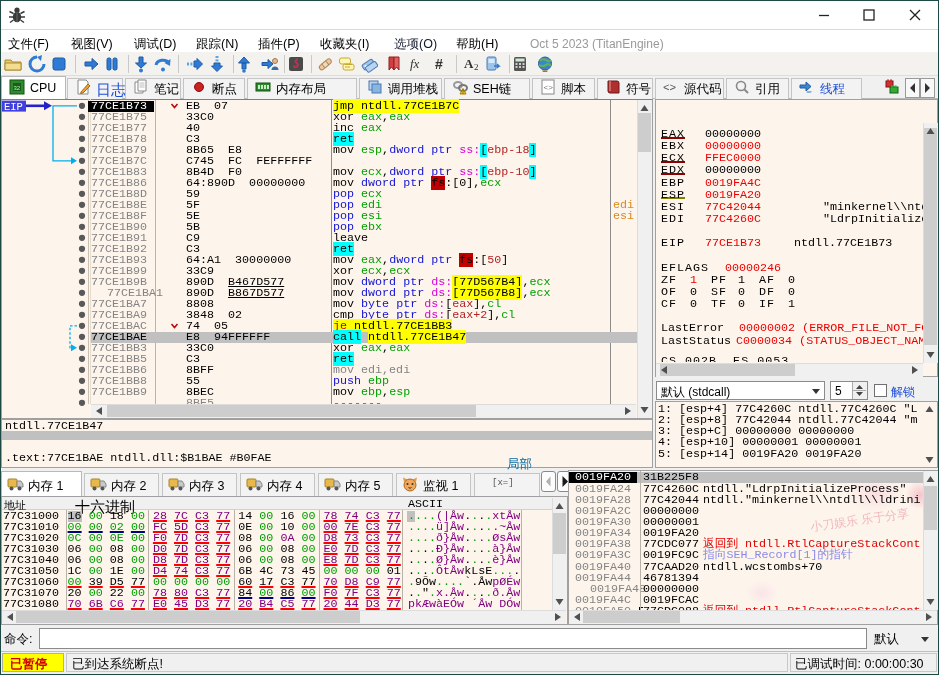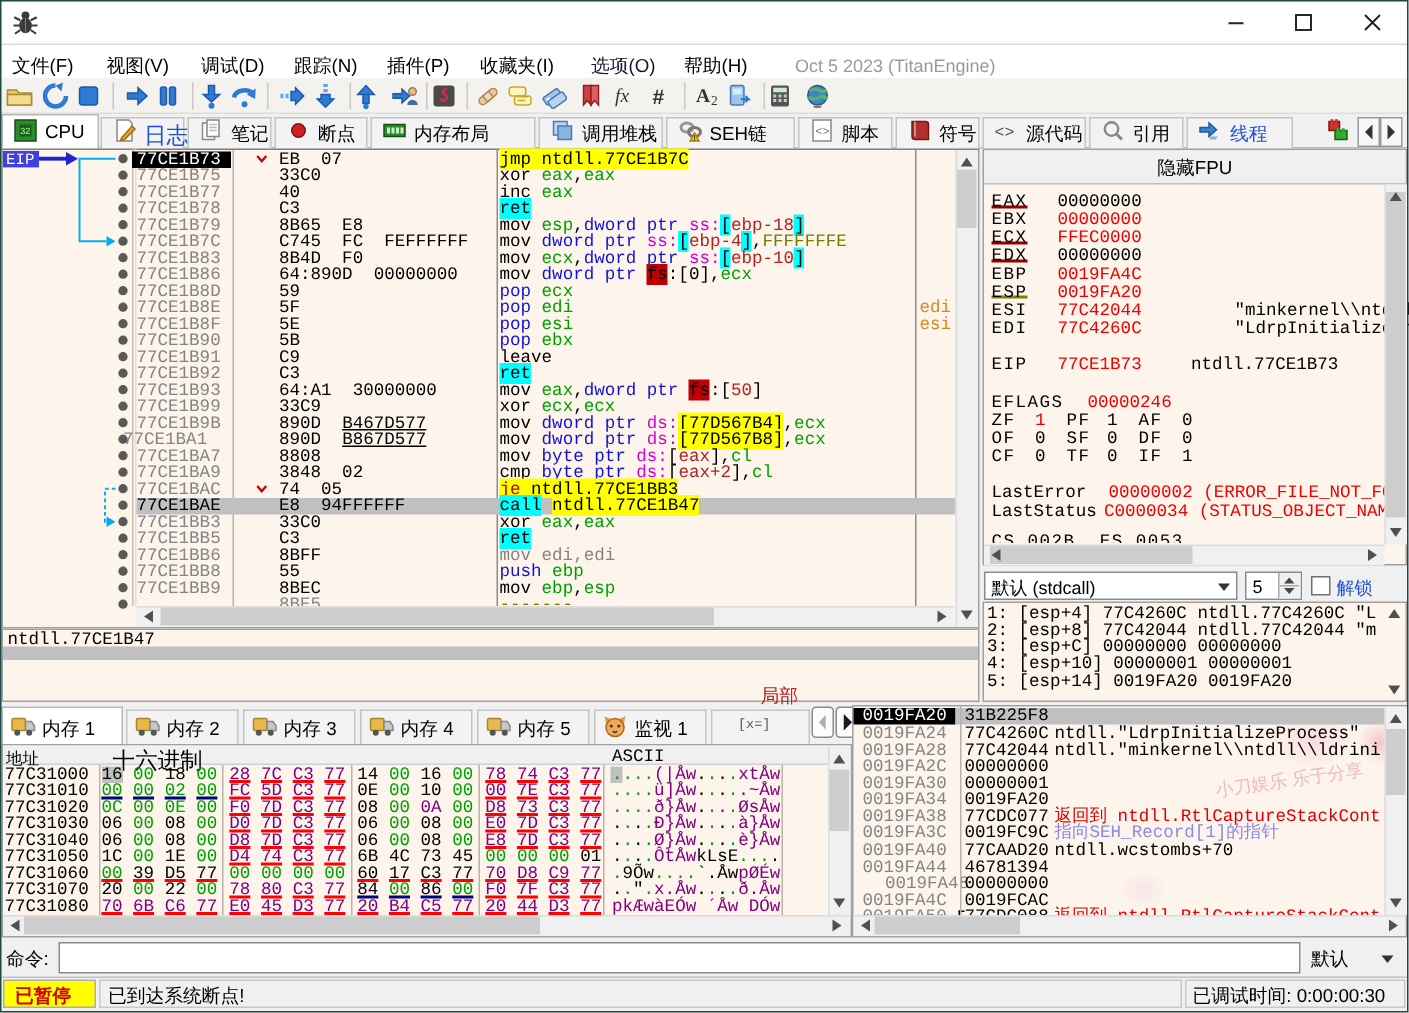--- a/index.html
+++ b/index.html
@@ -269,21 +269,20 @@
 <div class="abs mono k" style="left:186px;top:122.6px">40</div>
 <div class="abs mono" style="left:333px;top:122.6px"><span class="k">inc </span><span class="g">eax</span></div>
 <div class="abs mono gray" style="left:91px;top:133.6px">77CE1B78</div>
 <div class="abs mono k" style="left:186px;top:133.6px">C3</div>
 <div class="abs mono" style="left:333px;top:133.6px"><span class="k cbg">ret</span></div>
 <div class="abs mono gray" style="left:91px;top:144.6px">77CE1B79</div>
 <div class="abs mono k" style="left:186px;top:144.6px">8B65  E8</div>
 <div class="abs mono" style="left:333px;top:144.6px"><span class="k">mov </span><span class="g">esp</span><span class="k">,</span><span class="b">dword ptr </span><span class="mg">ss:</span><span class="k cbg">[</span><span class="br">ebp-18</span><span class="k cbg">]</span></div>
 <div class="abs mono gray" style="left:91px;top:155.6px">77CE1B7C</div>
 <div class="abs mono k" style="left:186px;top:155.6px">C745  FC  FEFFFFFF</div>
-<div class="abs mono" style="left:333px;top:155.6px"><span class="k">mov </span><span class="b">dword ptr </span><span class="mg">ss:</span><span class="k cbg">[</span><span class="br">ebp-4</span><span class="k cbg">]</span><span class="k">,</span><span class="ol">FFFFFFFE</span></div>
 <div class="abs mono gray" style="left:91px;top:166.6px">77CE1B83</div>
 <div class="abs mono k" style="left:186px;top:166.6px">8B4D  F0</div>
 <div class="abs mono" style="left:333px;top:166.6px"><span class="k">mov </span><span class="g">ecx</span><span class="k">,</span><span class="b">dword ptr </span><span class="mg">ss:</span><span class="k cbg">[</span><span class="br">ebp-10</span><span class="k cbg">]</span></div>
 <div class="abs mono gray" style="left:91px;top:177.6px">77CE1B86</div>
 <div class="abs mono k" style="left:186px;top:177.6px">64:890D  00000000</div>
 <div class="abs mono" style="left:333px;top:177.6px"><span class="k">mov </span><span class="b">dword ptr </span><span class="fsbg">fs</span><span class="k">:[0],</span><span class="g">ecx</span></div>
 <div class="abs mono gray" style="left:91px;top:188.6px">77CE1B8D</div>
 <div class="abs mono k" style="left:186px;top:188.6px">59</div>
 <div class="abs mono" style="left:333px;top:188.6px"><span class="b">pop </span><span class="g">ecx</span></div>
 <div class="abs mono gray" style="left:91px;top:199.6px">77CE1B8E</div>
@@ -305,21 +304,21 @@
 <div class="abs mono" style="left:333px;top:243.6px"><span class="k cbg">ret</span></div>
 <div class="abs mono gray" style="left:91px;top:254.6px">77CE1B93</div>
 <div class="abs mono k" style="left:186px;top:254.6px">64:A1  30000000</div>
 <div class="abs mono" style="left:333px;top:254.6px"><span class="k">mov </span><span class="g">eax</span><span class="k">,</span><span class="b">dword ptr </span><span class="fsbg">fs</span><span class="k">:[</span><span class="br">50</span><span class="k">]</span></div>
 <div class="abs mono gray" style="left:91px;top:265.6px">77CE1B99</div>
 <div class="abs mono k" style="left:186px;top:265.6px">33C9</div>
 <div class="abs mono" style="left:333px;top:265.6px"><span class="k">xor </span><span class="g">ecx</span><span class="k">,</span><span class="g">ecx</span></div>
 <div class="abs mono gray" style="left:91px;top:276.6px">77CE1B9B</div>
 <div class="abs mono k" style="left:186px;top:276.6px">890D  <span style="text-decoration:underline;text-decoration-color:#000">B467D577</span></div>
 <div class="abs mono" style="left:333px;top:276.6px"><span class="k">mov </span><span class="b">dword ptr </span><span class="mg">ds:</span><span class="k ybg">[77D567B4]</span><span class="k">,</span><span class="g">ecx</span></div>
-<div class="abs mono gray" style="left:82px;top:287.6px">77CE1BA1</div>
+<div class="abs mono gray" style="left:107px;top:287.6px">77CE1BA1</div>
 <div class="abs mono k" style="left:186px;top:287.6px">890D  <span style="text-decoration:underline;text-decoration-color:#000">B867D577</span></div>
 <div class="abs mono" style="left:333px;top:287.6px"><span class="k">mov </span><span class="b">dword ptr </span><span class="mg">ds:</span><span class="k ybg">[77D567B8]</span><span class="k">,</span><span class="g">ecx</span></div>
 <div class="abs mono gray" style="left:91px;top:298.6px">77CE1BA7</div>
 <div class="abs mono k" style="left:186px;top:298.6px">8808</div>
 <div class="abs mono" style="left:333px;top:298.6px"><span class="k">mov </span><span class="b">byte ptr </span><span class="mg">ds:</span><span class="k">[</span><span class="br">eax</span><span class="k">],</span><span class="g">cl</span></div>
 <div class="abs mono gray" style="left:91px;top:309.6px">77CE1BA9</div>
 <div class="abs mono k" style="left:186px;top:309.6px">3848  02</div>
 <div class="abs mono" style="left:333px;top:309.6px"><span class="k">cmp </span><span class="b">byte ptr </span><span class="mg">ds:</span><span class="k">[</span><span class="br">eax+2</span><span class="k">],</span><span class="g">cl</span></div>
 <div class="abs mono gray" style="left:91px;top:320.6px">77CE1BAC</div>
 <svg class="abs" style="left:170px;top:322.6px" width="9" height="7" viewBox="0 0 9 7">
@@ -396,22 +395,22 @@
     </svg>
 <div class="abs sb" style="left:91px;top:404px;width:545px;height:14px;border-top:1px solid #dcdcdc"></div>
 <svg class="abs" style="left:91px;top:404px" width="545" height="14" viewBox="0 0 545 14">
       <rect x="16" y="1" width="369" height="12" fill="#cdcdcd"></rect>
       <path d="M11 3.0 L5 7.0 L11 11.0z" fill="#505050"></path>
       <path d="M534 3.0 L540 7.0 L534 11.0z" fill="#505050"></path>
     </svg>
 <div class="abs panel" style="left:1px;top:419px;width:652px;height:49px;border:1px solid #a0a0a0"></div>
 <div class="abs mono k" style="left:5px;top:421px">ntdll.77CE1B47</div>
 <div class="abs" style="left:2px;top:431px;width:650px;height:9px;background:#c0c0c0"></div>
+<div class="abs mono k" style="left:5px;top:453px">.text:77CE1BAE ntdll.dll:$B1BAE #B0FAE</div>
 <div class="abs panel" style="left:655px;top:99px;width:283px;height:278px;border:1px solid #a0a0a0"></div>
-<div class="abs" style="left:656px;top:100px;width:281px;height:23px;background:#f0f0f0;border-bottom:1px solid #c0c0c0;text-align:center;font-size:12.5px;color:#000;padding-top:4px">隐藏FPU</div>
 <div class="abs mono k" style="left:661px;top:129.0px;letter-spacing:1px;height:9.5px;border-bottom:2px solid #8b0000;">EAX</div>
 <div class="abs mono k" style="left:705px;top:129.0px">00000000</div>
 <div class="abs mono k" style="left:661px;top:141.2px;letter-spacing:1px;">EBX</div>
 <div class="abs mono rr" style="left:705px;top:141.2px">00000000</div>
 <div class="abs mono k" style="left:661px;top:153.3px;letter-spacing:1px;height:9.5px;border-bottom:2px solid #8b0000;">ECX</div>
 <div class="abs mono rr" style="left:705px;top:153.3px">FFEC0000</div>
 <div class="abs mono k" style="left:661px;top:165.4px;letter-spacing:1px;height:9.5px;border-bottom:2px solid #8b0000;">EDX</div>
 <div class="abs mono k" style="left:705px;top:165.4px">00000000</div>
 <div class="abs mono k" style="left:661px;top:177.6px;letter-spacing:1px;">EBP</div>
 <div class="abs mono rr" style="left:705px;top:177.6px">0019FA4C</div>
@@ -535,21 +534,21 @@
 <svg class="abs" style="left:402px;top:477px" width="16" height="15" viewBox="0 0 16 15">
       <path d="M2 5 L1 0.5 L5.5 2.5z M14 5 L15 0.5 L10.5 2.5z" fill="#e8984a"></path>
       <circle cx="8" cy="8" r="6" fill="#f0a85a" stroke="#b06a20"></circle>
       <circle cx="5.5" cy="7" r="1" fill="#333"></circle>
       <circle cx="10.5" cy="7" r="1" fill="#333"></circle>
       <path d="M6.5 10.5 q1.5 1.5 3 0" stroke="#333" fill="none"></path>
     </svg>
 <div class="abs" style="left:423px;top:478px;font-size:12.5px;color:#000">监视 1</div>
 <div class="abs" style="left:474px;top:473px;width:66px;height:23px;background:#f3f3f3;border:1px solid #c4c4c4;border-bottom:none"></div>
 <div class="abs" style="left:492px;top:478px;font-size:9px;color:#555;font-family:'Liberation Mono'">[x=]</div>
-<div class="abs" style="left:507px;top:456px;font-size:12.5px;color:#b91c1c">局部</div>
+<div class="abs" style="left:507px;top:456px;font-size:12.5px;color:#0369a1">局部</div>
 <div class="abs" style="left:541px;top:471px;width:15px;height:21px;background:#fcfcfc;border:1px solid #8a8a8a;border-radius:3px"></div>
 <div class="abs" style="left:557px;top:471px;width:17px;height:21px;background:#fcfcfc;border:1px solid #8a8a8a;border-radius:3px"></div>
 <svg class="abs" style="left:541px;top:471px" width="33" height="21" viewBox="0 0 33 21">
       <path d="M9.5 5.5 L5 10.5 L9.5 15.5z" fill="#b0b0b0"></path>
       <path d="M21.5 5 L27 10.5 L21.5 16z" fill="#1a1a1a"></path>
     </svg>
 <div class="abs panel" style="left:1px;top:496px;width:567px;height:129px;border:1px solid #a0a0a0"></div>
 <div class="abs" style="left:2px;top:497px;width:565px;height:13px;background:#f0f0f0;border-bottom:1px solid #d0d0d0"></div>
 <div class="abs" style="left:4px;top:498px;font-size:11px;color:#000">地址</div>
 <div class="abs" style="left:75px;top:498px;font-size:15px;color:#000">十六进制</div>

